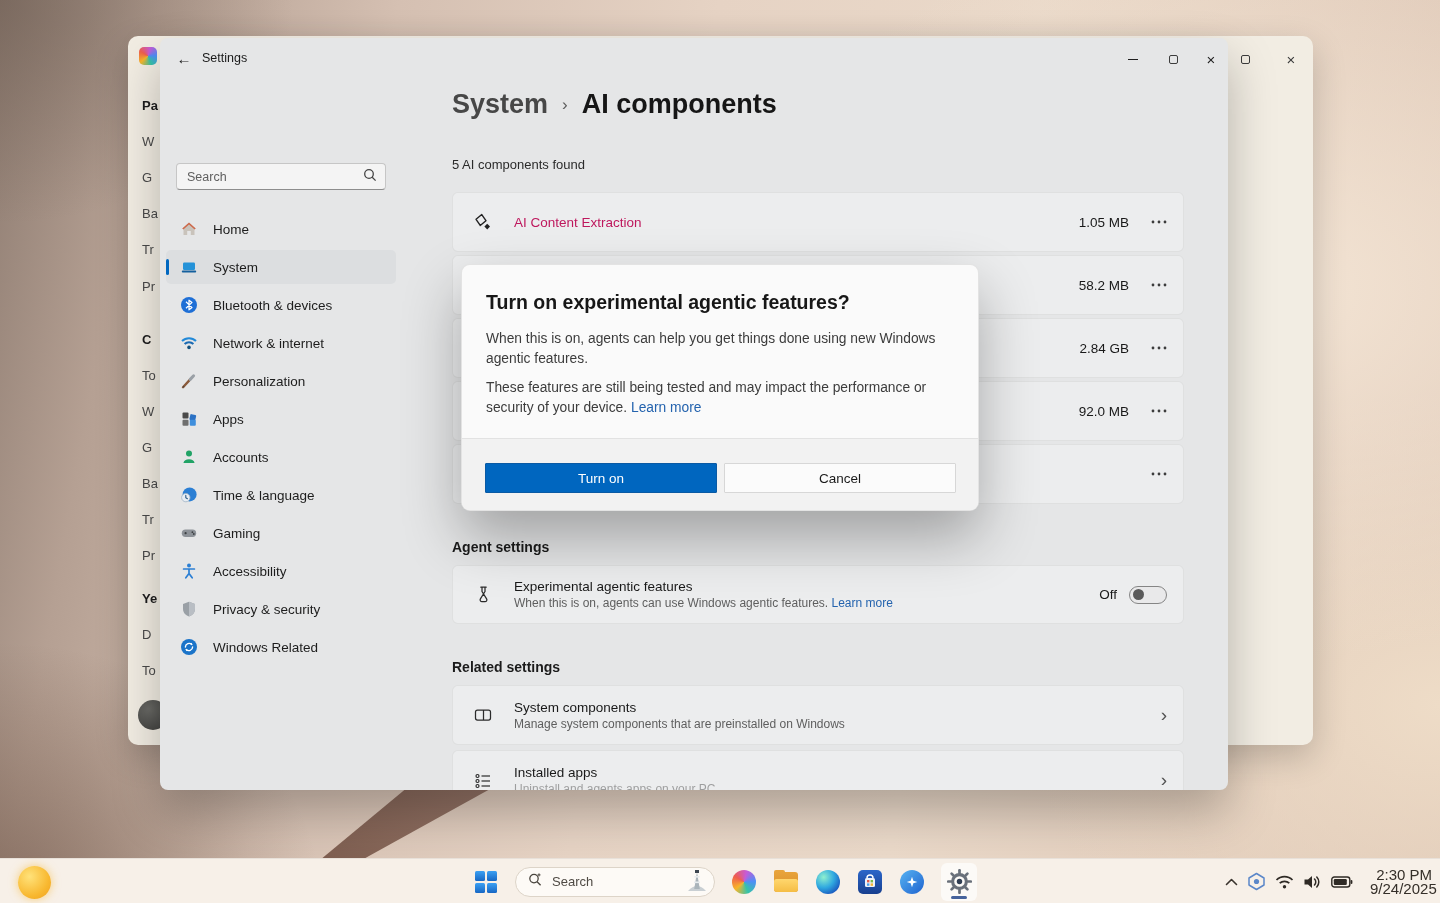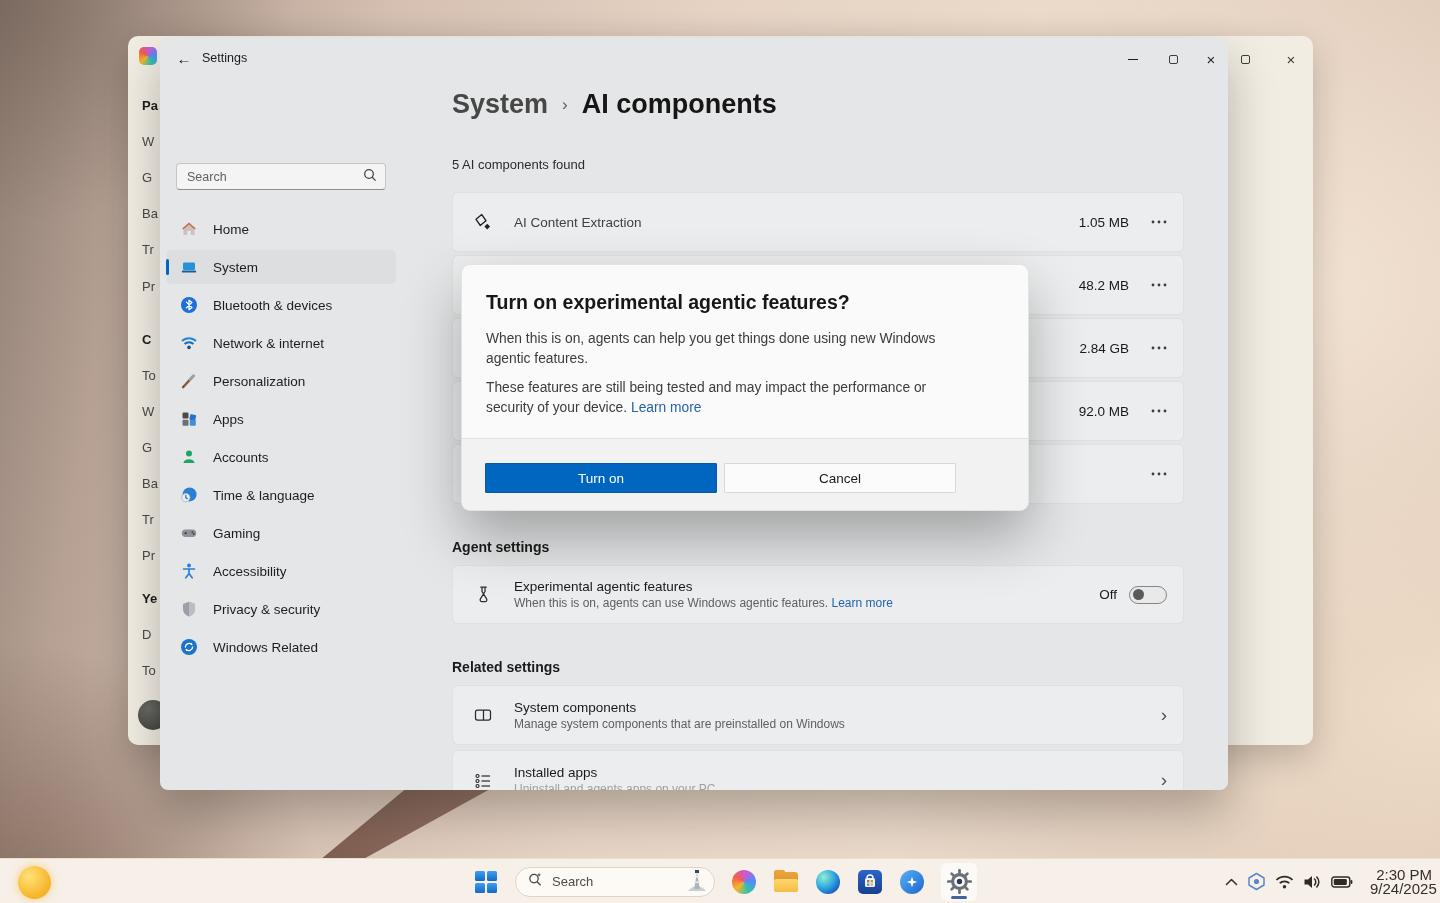--- a/index.html
+++ b/index.html
@@ -61,33 +61,33 @@
   .crumb { top:48px; left:0; height:36px; display:flex; align-items:center; font-size:27px; font-weight:600; }
   .crumb .parent { color:#474747; }
   .crumb .sep { font-size:17px; color:#5c5c5c; margin:2px 14px 0; font-weight:400; }
   .crumb .cur { color:#161616; }
   .count { top:119px; left:0; font-size:13px; color:#2b2b2b; }
 
   .rowcard { position:absolute; left:0; width:732px; background:#ECEDEE;
     border:1px solid rgba(0,0,0,.055); border-radius:6px; display:flex; align-items:center;
     padding:0 16px 0 20px; }
   .rowcard .ric { width:20px; height:20px; margin-right:21px; flex:none; display:flex; align-items:center; justify-content:center; }
-  .rname { font-size:13.5px; color:#404040; flex:1; }
+  .rname { font-size:13.5px; color:#be185d; flex:1; }
   .rsize { font-size:13.5px; color:#191919; }
   .dots  { margin-left:22px; display:flex; align-items:center; }
   .sec-h { position:absolute; left:0; font-size:14px; font-weight:700; color:#1b1b1b; }
   .card-title { font-size:13.5px; color:#191919; }
   .card-desc  { font-size:12px; color:#5e5e5e; margin-top:2px; }
   .link { color:#2463AE; text-decoration:none; }
   .toggle { width:38px; height:18px; border-radius:10px; border:1px solid #858585; background:#e9e9ea; position:relative; }
   .toggle .knob { position:absolute; left:3px; top:2.5px; width:11px; height:11px; border-radius:50%; background:#5a5a5a; }
   .chev { font-size:19px; color:#525252; }
 
   
-  .dialog { left:461px; top:264px; width:568px; height:247px; background:#FAFAFA;
+  .dialog { left:461px; top:264px; width:518px; height:247px; background:#FAFAFA;
     border:1px solid rgba(0,0,0,.09); border-radius:9px; overflow:hidden; z-index:30;
     box-shadow:0 26px 58px rgba(0,0,0,.30); }
   .dlg-title { left:24px; top:26px; font-size:19.5px; font-weight:700; color:#171717; }
   .dlg-p { left:24px; width:462px; font-size:13.8px; line-height:1.44; color:#3c3c3c; }
   .dlg-footer { left:0; right:0; top:173px; bottom:0; background:#F2F2F2; border-top:1px solid #E2E2E2; }
   .btn { position:absolute; top:24px; width:232px; height:30px; border-radius:1px;
     display:flex; align-items:center; justify-content:center; font-size:13.5px; }
   .btn-primary { left:23px; background:#0066BF; border:1px solid #0a5aa4; color:#fff; }
   .btn-secondary { left:262px; background:#FBFBFB; border:1px solid #d7d7d7; color:#1a1a1a; }
 
@@ -337,21 +337,21 @@
             <svg width="16" height="4" viewBox="0 0 16 4">
               <circle cx="2" cy="2" r="1.4" fill="#3c3c3c"></circle>
               <circle cx="8" cy="2" r="1.4" fill="#3c3c3c"></circle>
               <circle cx="14" cy="2" r="1.4" fill="#3c3c3c"></circle>
             </svg>
           </span>
       </div>
 
       <div class="rowcard" style="top:217px; height:60px;">
         <span class="rname"></span>
-        <span class="rsize">48.2 MB</span>
+        <span class="rsize">58.2 MB</span>
         <span class="dots">
             <svg width="16" height="4" viewBox="0 0 16 4">
               <circle cx="2" cy="2" r="1.4" fill="#3c3c3c"></circle>
               <circle cx="8" cy="2" r="1.4" fill="#3c3c3c"></circle>
               <circle cx="14" cy="2" r="1.4" fill="#3c3c3c"></circle>
             </svg>
           </span>
       </div>
 
       <div class="rowcard" style="top:280px; height:60px;">

